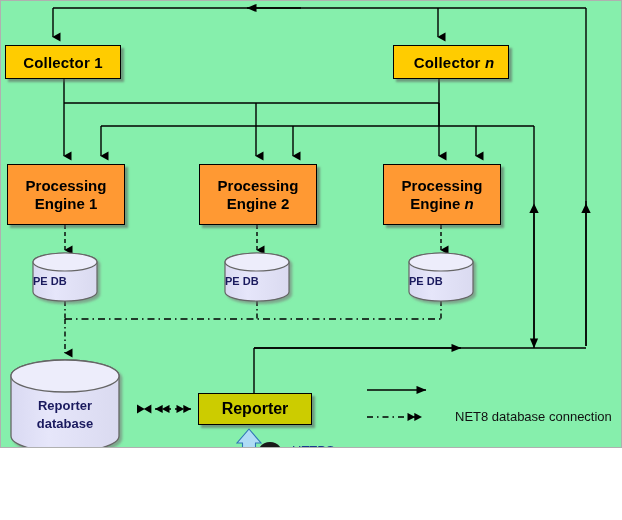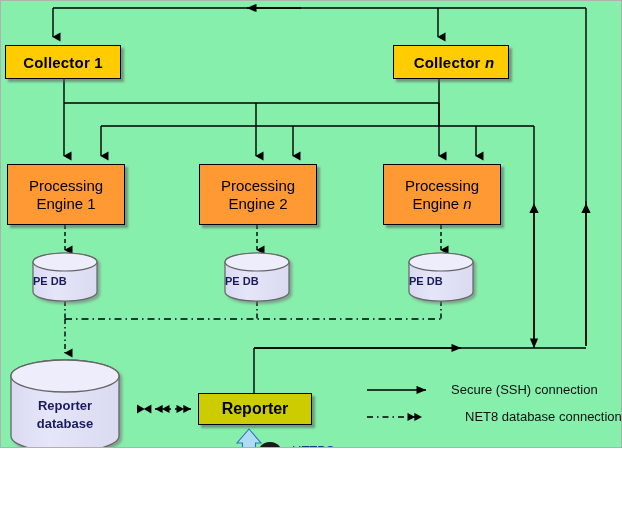--- a/index.html
+++ b/index.html
@@ -19,21 +19,21 @@
   .collector{
     background:#FFCC00;
     border:1.5px solid #000;
     font-size:15px;font-weight:bold;color:#000;
     box-shadow:3px 3px 2px rgba(90,90,90,.55);
     letter-spacing:.2px;
   }
   .engine{
     background:#FF9933;
     border:1.5px solid #000;
-    font-size:15px;font-weight:normal;color:#000;line-height:1.18;
+    font-size:15px;font-weight:bold;color:#000;line-height:1.18;
     box-shadow:3px 3px 2px rgba(90,90,90,.55);
   }
   .reporter{
     background:#CCCC00;
     border:1.5px solid #000;
     font-size:16px;font-weight:bold;color:#000;
     box-shadow:3px 3px 2px rgba(90,90,90,.55);
   }
   .italic-n{font-style:italic;}
 
@@ -272,16 +272,15 @@
       <span>database</span>
     </span>
   </div>
 
   <div class="node reporter" style="left:197px;top:392px;width:114px;height:32px;">
     <span>Reporter</span>
   </div>
 
   <span class="https-text" style="left:268px;top:442px;">HTTPS</span>
 
-  <span class="legend-text" style="left:450px;top:381px;">Secure (SSH) connection</span>
-  <span class="legend-text" style="left:464px;top:408px;">NET8 database connection</span>
+  <span class="legend-text" style="left:454px;top:408px;">NET8 database connection</span>
 
 </div>
 
 </body></html>

